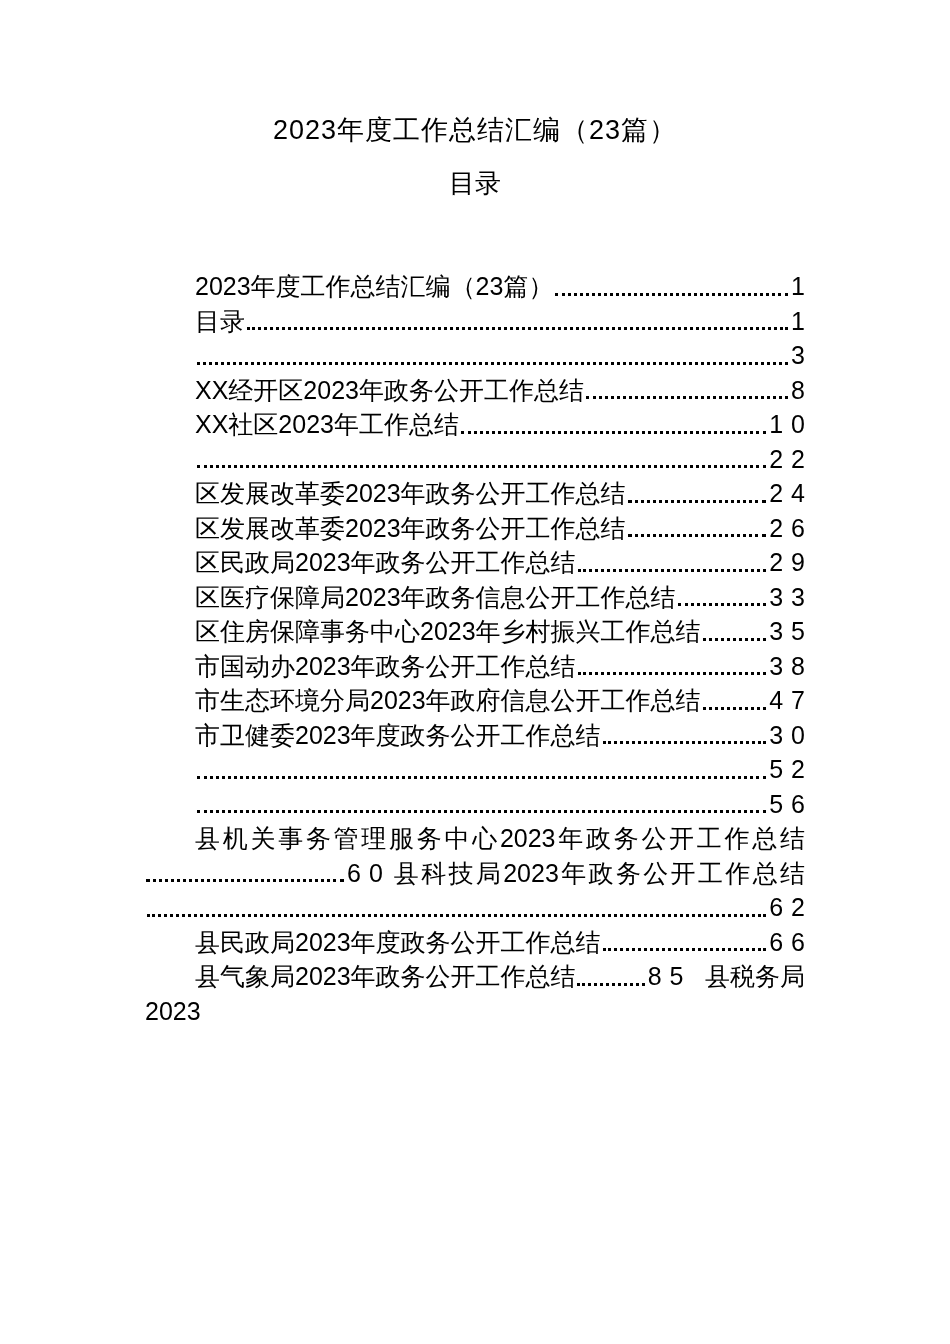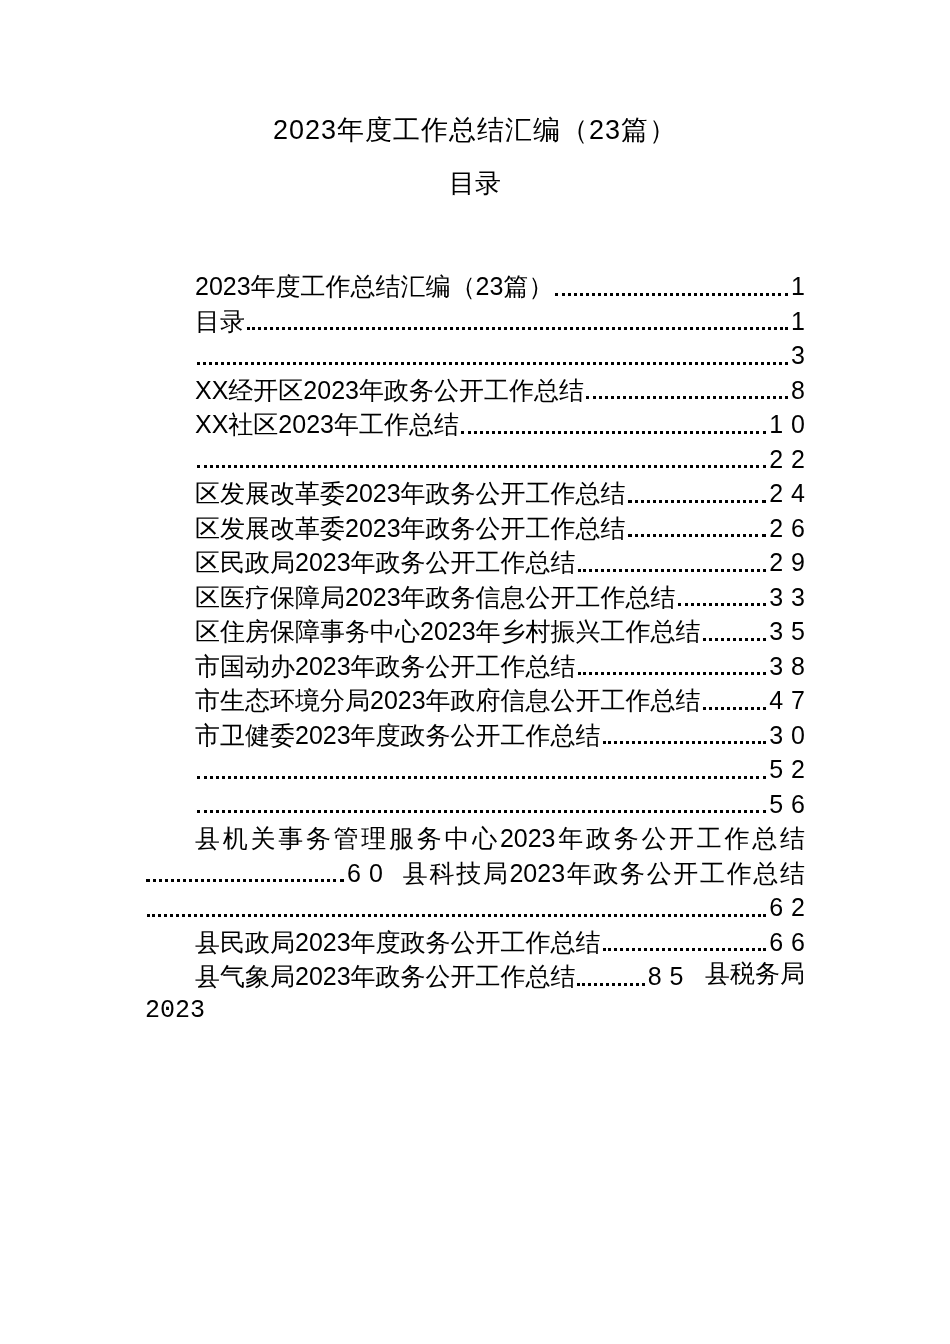--- a/index.html
+++ b/index.html
@@ -76,27 +76,27 @@
     letter-spacing: 8px;
     margin-right: -8px;
   }
   .just {
     padding-left: 50px;
     text-align: justify;
     text-align-last: justify;
   }
   .t2 {
     flex: 1 1 auto;
-    margin-left: 20px;
+    margin-left: 11px;
     text-align: justify;
     text-align-last: justify;
     white-space: nowrap;
   }
   .spacer { flex: 1 1 auto; }
-  .frag { white-space: nowrap; font-family: Liberation Mono, monospace; }
+  .frag { white-space: nowrap; }
 </style>
 </head>
 <body>
 
 <div>
 
   <h1 class="doc-title">2023年度工作总结汇编（23篇）</h1>
   <h2 class="toc-heading">目录</h2>
 
   <div class="toc">

